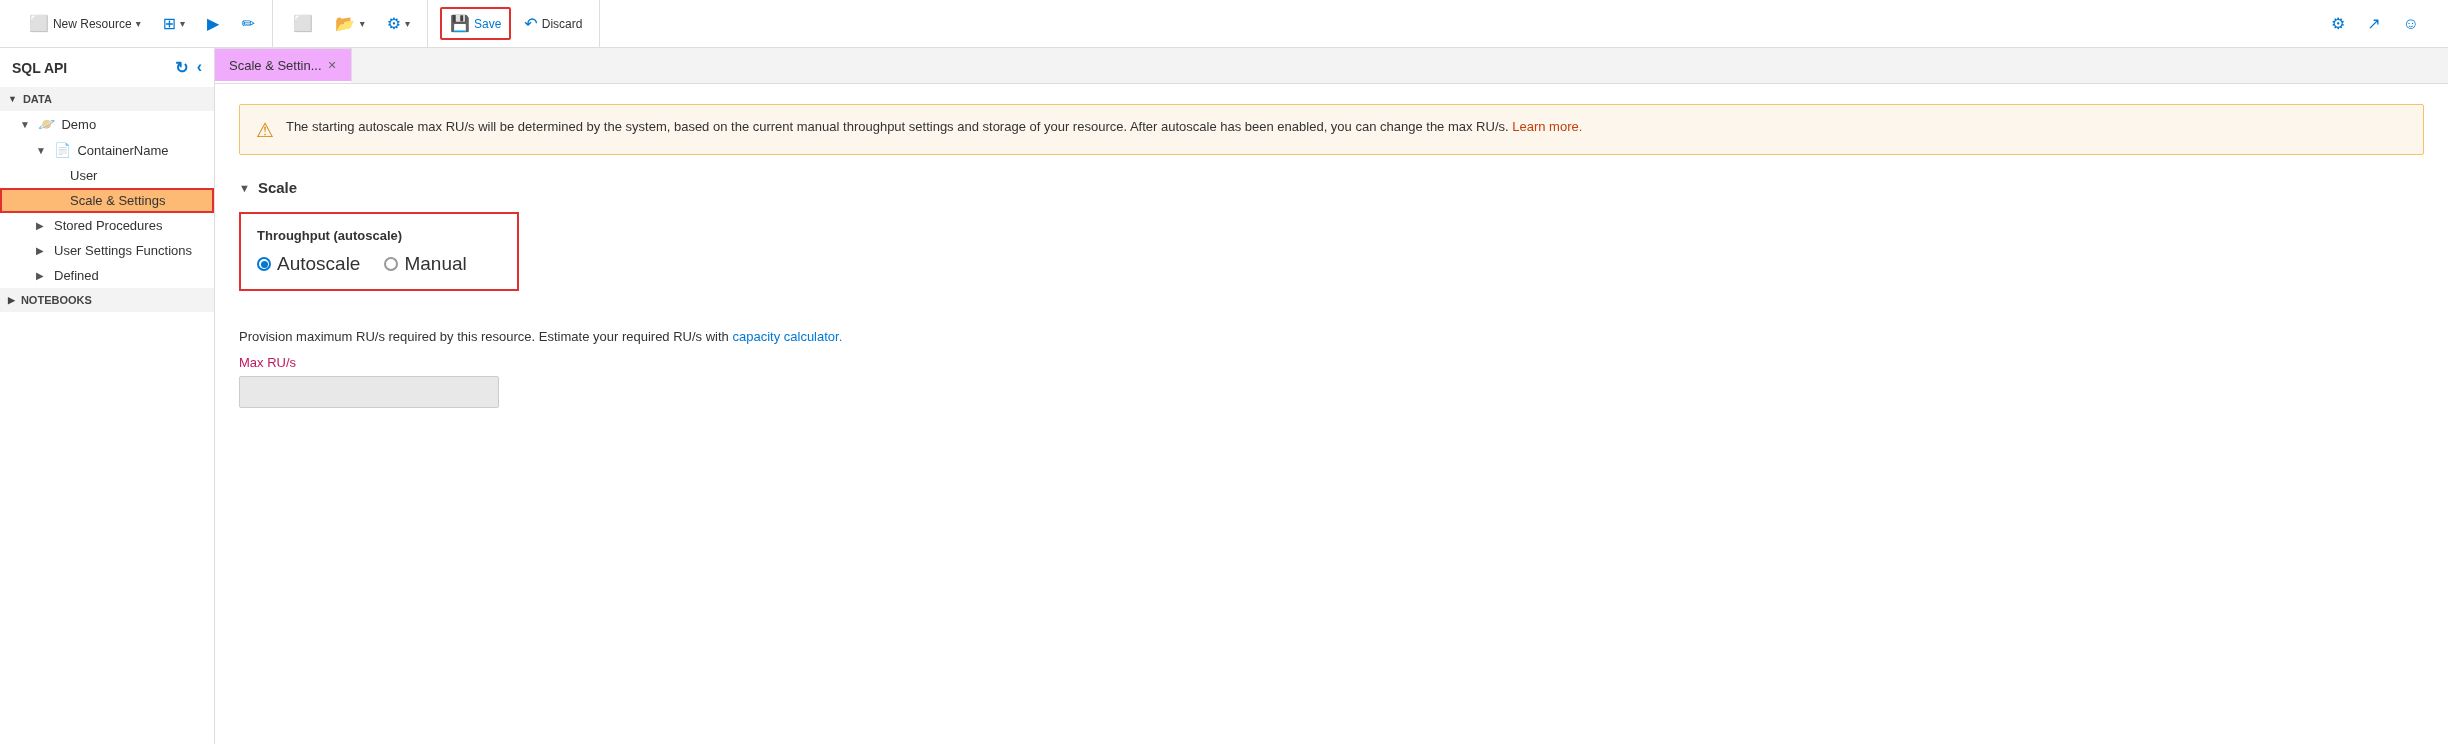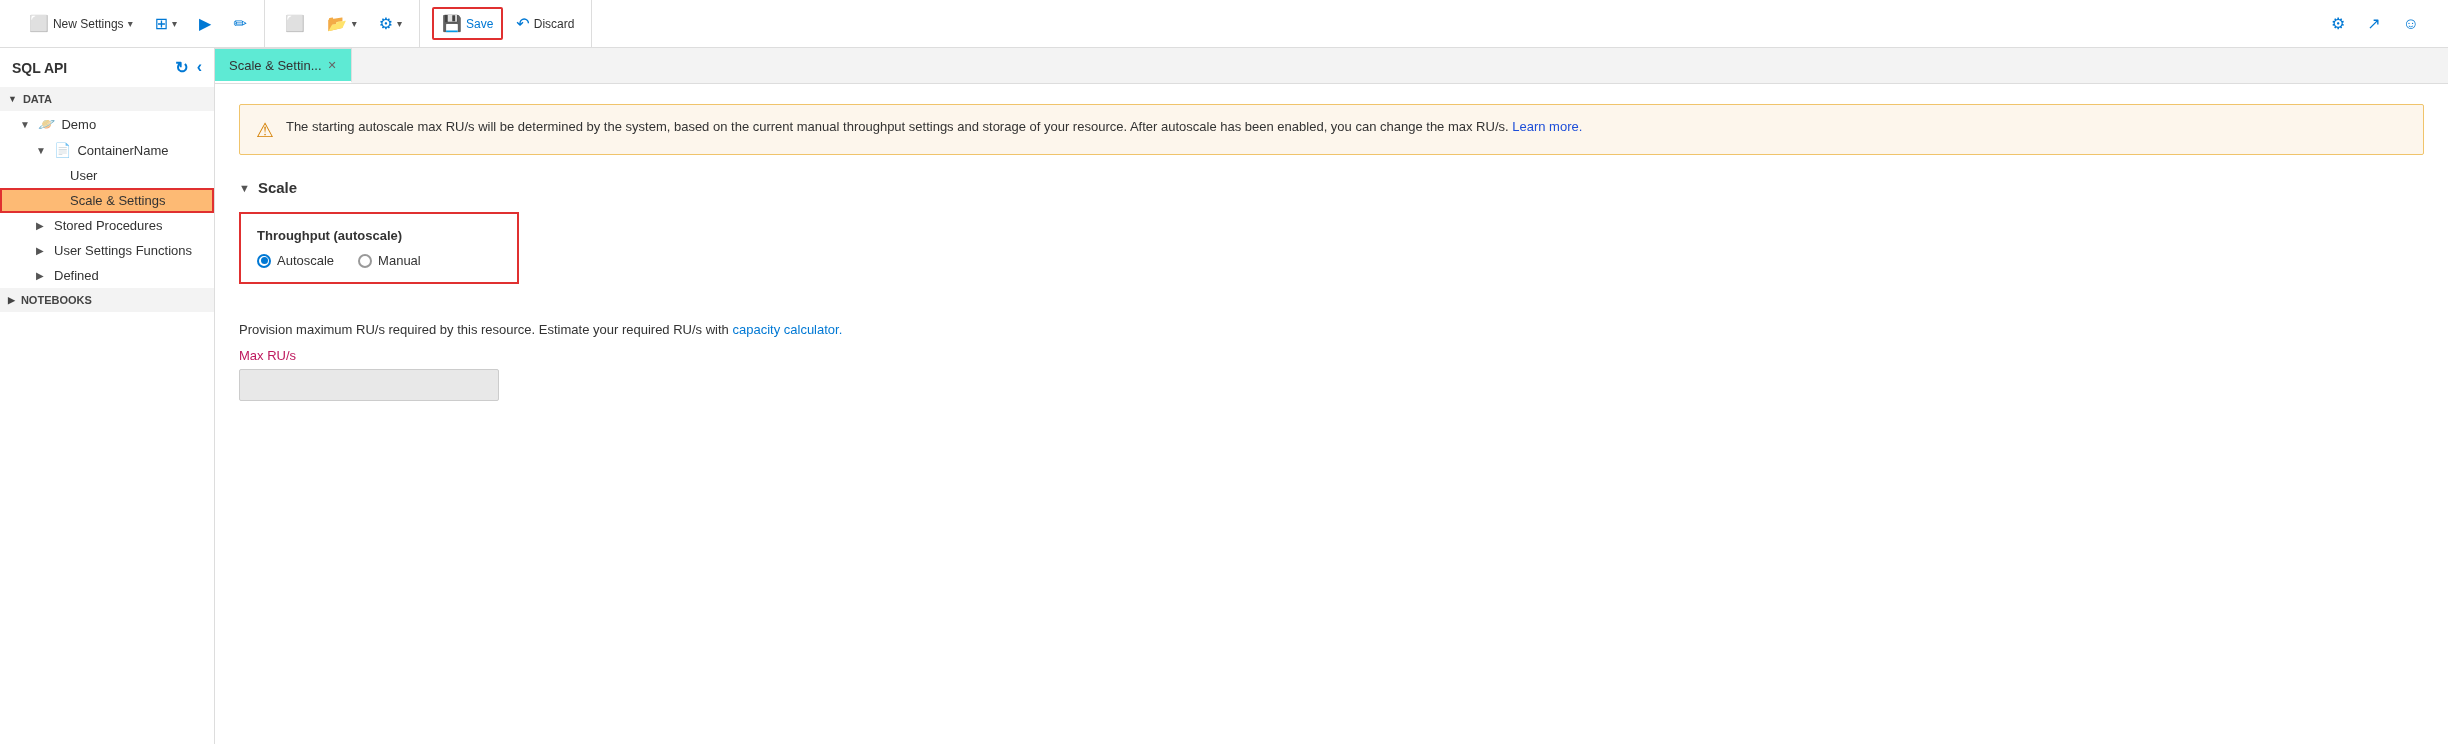--- a/index.html
+++ b/index.html
@@ -91,55 +91,55 @@
     
     .tabs-bar {
       display: flex; align-items: center;
       background: #f3f3f3; border-bottom: 1px solid #ddd;
       height: 36px;
     }
     .tab {
       display: flex; align-items: center; gap: 6px;
       padding: 0 14px; height: 100%; cursor: pointer;
       font-size: 13px; border-right: 1px solid #ddd;
-      background: #5eead4; border-top: 1px solid #ddd;
+      background: #f0abfc; border-top: 1px solid #ddd;
       border-bottom: 2px solid #fff;
     }
     .tab .close-icon { font-size: 11px; color: #666; }
 
     
     .content-body { flex: 1; padding: 20px 24px; overflow-y: auto; background: #fff; }
 
     
     .alert-box {
       display: flex; align-items: flex-start; gap: 12px;
       background: #fdf6ec; border: 1px solid #f0c46b;
       border-radius: 2px; padding: 12px 16px; margin-bottom: 24px;
     }
     .alert-icon { font-size: 20px; color: #d47f00; margin-top: 1px; }
     .alert-text { font-size: 13px; line-height: 1.5; color: #333; }
-    .alert-text a { color: #1d4ed8; text-decoration: none; }
+    .alert-text a { color: #c2410c; text-decoration: none; }
 
     
     .section-header {
       display: flex; align-items: center; gap: 8px;
       font-size: 15px; font-weight: 600; margin-bottom: 16px;
       color: #333;
     }
     .section-header .chevron { font-size: 11px; color: #555; }
 
     
     .throughput-box {
       border: 2px solid #e03030;
       padding: 14px 16px; display: inline-block;
       min-width: 280px;
     }
     .throughput-title { font-size: 13px; font-weight: 600; margin-bottom: 10px; }
     .radio-group { display: flex; align-items: center; gap: 24px; }
-    .radio-option { display: flex; align-items: center; gap: 6px; font-size: 13px; cursor: pointer; }
+    .radio-option { display: flex; align-items: center; gap: 6px; font-size: 19px; cursor: pointer; }
     .radio-circle {
       width: 14px; height: 14px; border-radius: 50%;
       border: 2px solid #0078d4; display: flex; align-items: center; justify-content: center;
     }
     .radio-circle.selected::after {
       content: ''; width: 7px; height: 7px; border-radius: 50%; background: #0078d4;
     }
     .radio-circle.unselected { border-color: #999; }
 
     .provision-text { font-size: 13px; color: #333; margin-bottom: 8px; line-height: 1.5; margin-top: 36px; }
@@ -156,21 +156,21 @@
     ::-webkit-scrollbar-track { background: #f0f0f0; }
     ::-webkit-scrollbar-thumb { background: #bbb; border-radius: 3px; }
   </style>
 </head>
 <body>
 
 <div class="toolbar">
   <div class="toolbar-group">
     <button class="tb-btn">
       <span class="icon">⬜</span>
-      <span>New Settings</span>
+      <span>New Resource</span>
       <span class="chevron">▾</span>
     </button>
     <button class="tb-btn">
       <span class="icon">⊞</span>
       <span class="chevron">▾</span>
     </button>
     <button class="tb-btn">
       <span class="icon">▶</span>
     </button>
     <button class="tb-btn">

